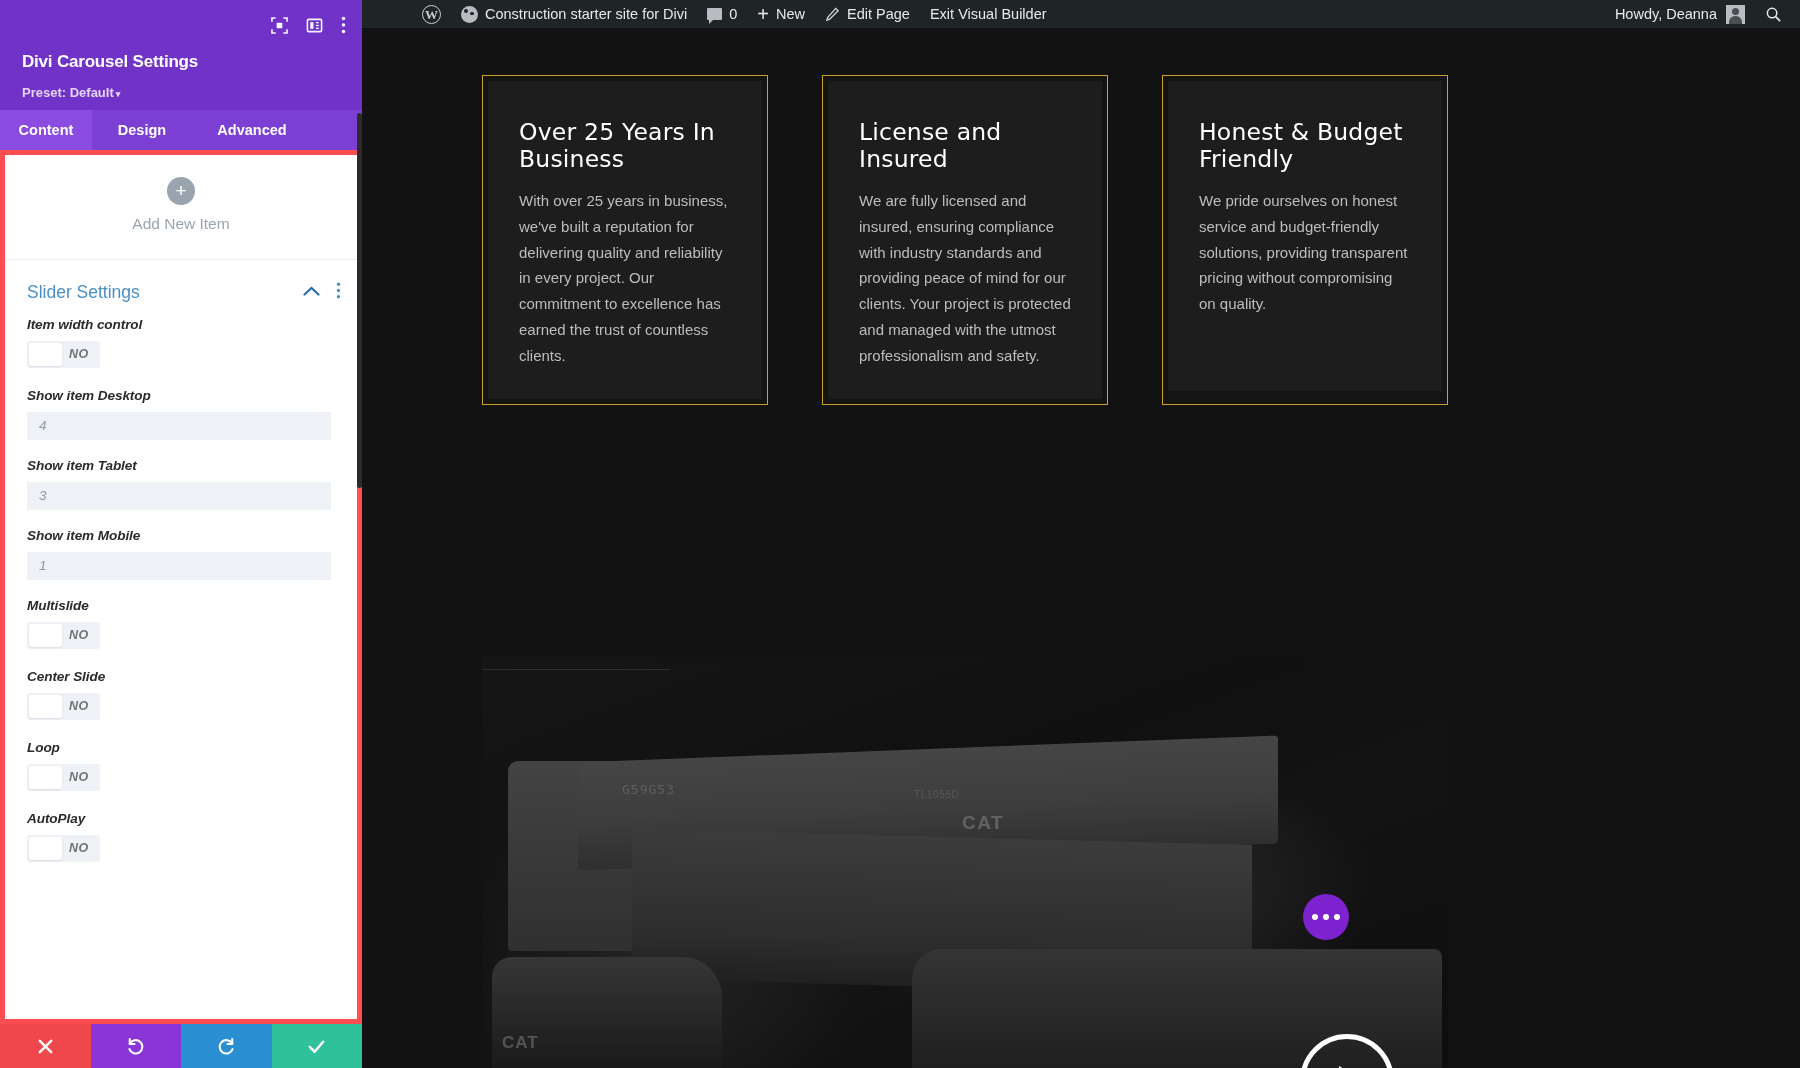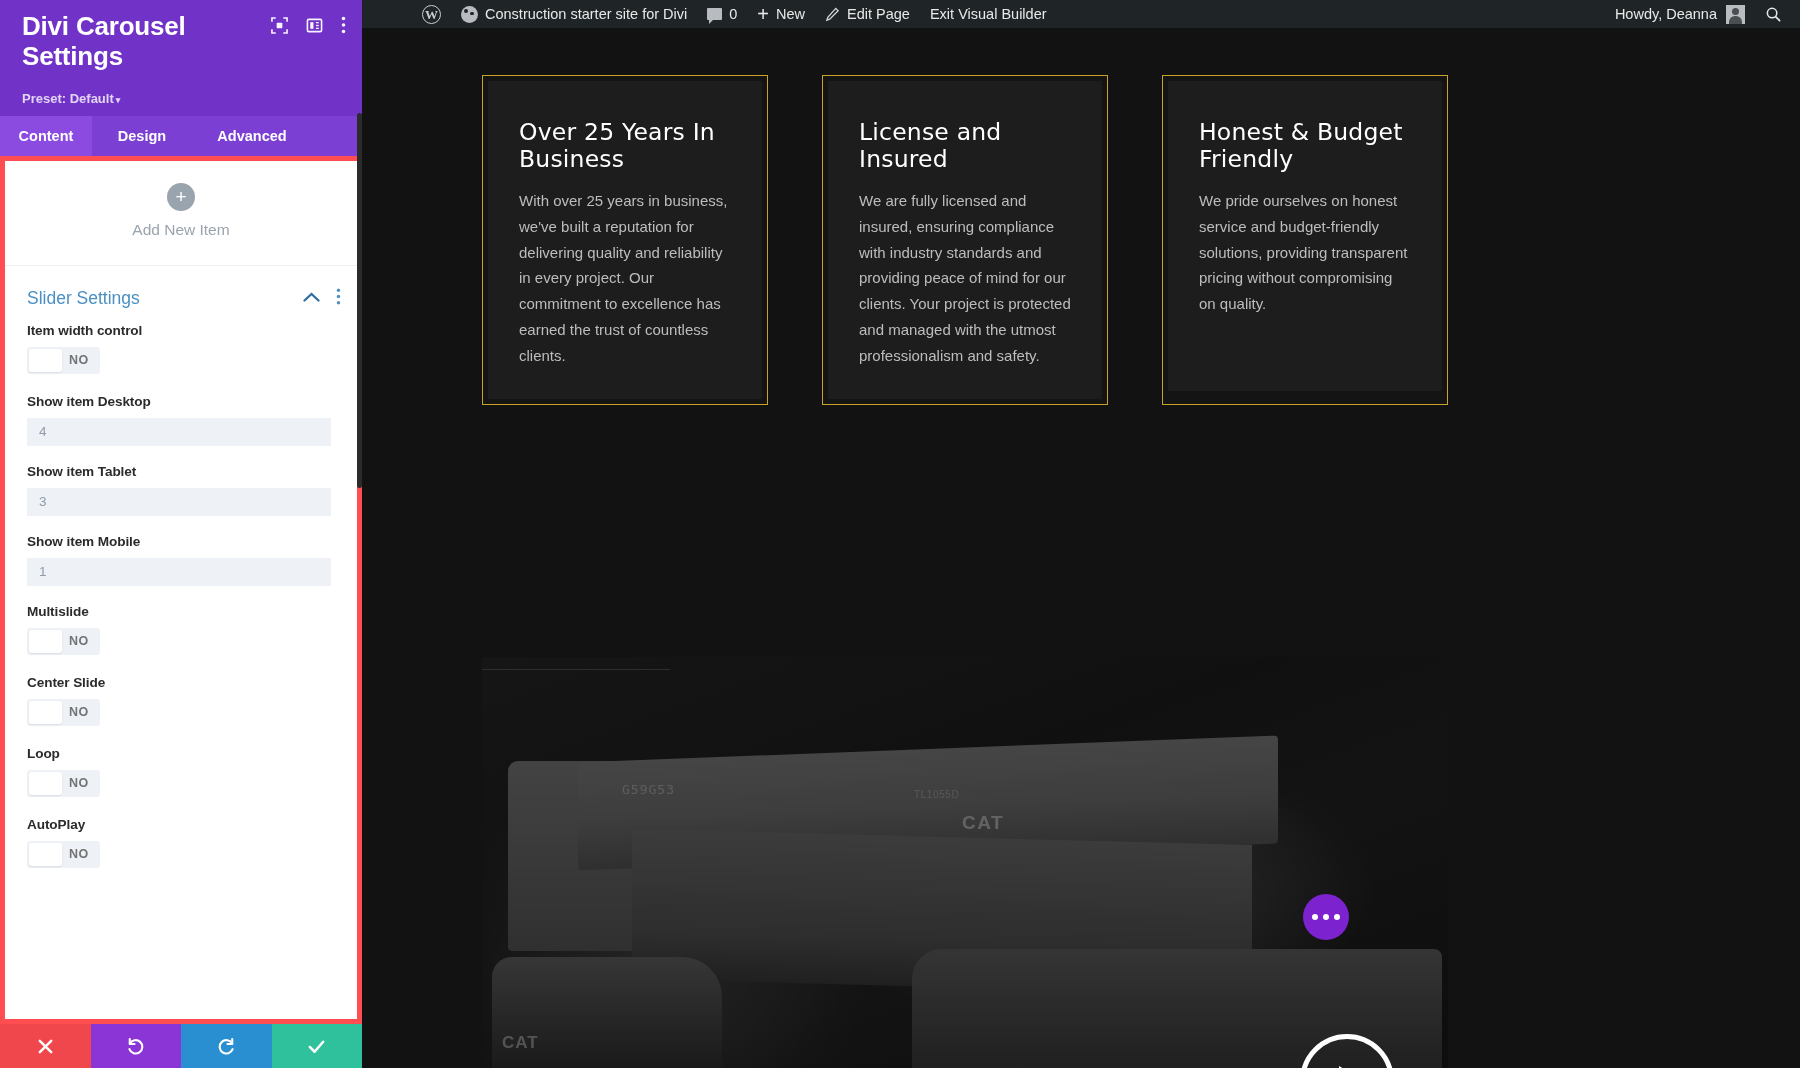--- a/index.html
+++ b/index.html
@@ -80,27 +80,27 @@
     z-index: 60;
     display: flex; flex-direction: column;
   }
   .panel-header {
     background: #7132c8; color: #fff;
     padding: 12px 16px 10px 22px;
     position: relative;
   }
   .panel-header-row { display: flex; align-items: flex-start; }
   .panel-title {
-    font-size: 26px; font-weight: bold; letter-spacing: -0.2px;
-    line-height: 1.15; flex: 1;
+    font-size: 17px; font-weight: bold; letter-spacing: -0.2px;
+    line-height: 1.15; flex: 1; margin-top: 40px;
   }
   .panel-header-icons { display: flex; align-items: center; gap: 18px; padding-top: 4px; }
   .hicon { cursor: pointer; opacity: .95; }
   .panel-preset {
-    font-size: 13px; color: #e3d4f5; margin-top: 19px; font-weight: 600;
+    font-size: 13px; color: #e3d4f5; margin-top: 13px; font-weight: 600;
   }
   .preset-caret { font-size: 9px; margin-left: 2px; }
 
   .panel-tabs { display: flex; background: #7c3fd4; }
   .panel-tab {
     flex: 0 0 auto; padding: 12px 1px;
     width: 92px; text-align: center;
     color: #fff; font-size: 14.5px; font-weight: 600;
     cursor: pointer;
   }
@@ -136,21 +136,21 @@
   .add-label { color: #9aa4ae; font-size: 15.5px; }
 
   .group-header {
     display: flex; align-items: center;
     padding: 22px 16px 14px 22px;
   }
   .group-title { color: #4a90c4; font-size: 17.5px; flex: 1; }
   .group-toggle-icon { color: #2b6ca3; margin-right: 16px; cursor: pointer; }
   .group-menu-icon { cursor: pointer; }
 
-  .field { padding: 0 22px 0 22px; margin-bottom: 18px; }
+  .field { padding: 0 22px 0 22px; margin-bottom: 18px; font-style: italic; }
   .field-label {
     font-size: 13.6px; font-weight: bold; color: #2b2b2b;
     margin-bottom: 9px; letter-spacing: -0.1px;
   }
   .text-input {
     width: 304px; height: 28px;
     background: #eef2f7; border: none;
     padding: 0 12px;
     font-size: 13.5px; color: #8f9ba8;
     font-family: "Liberation Sans", sans-serif;

